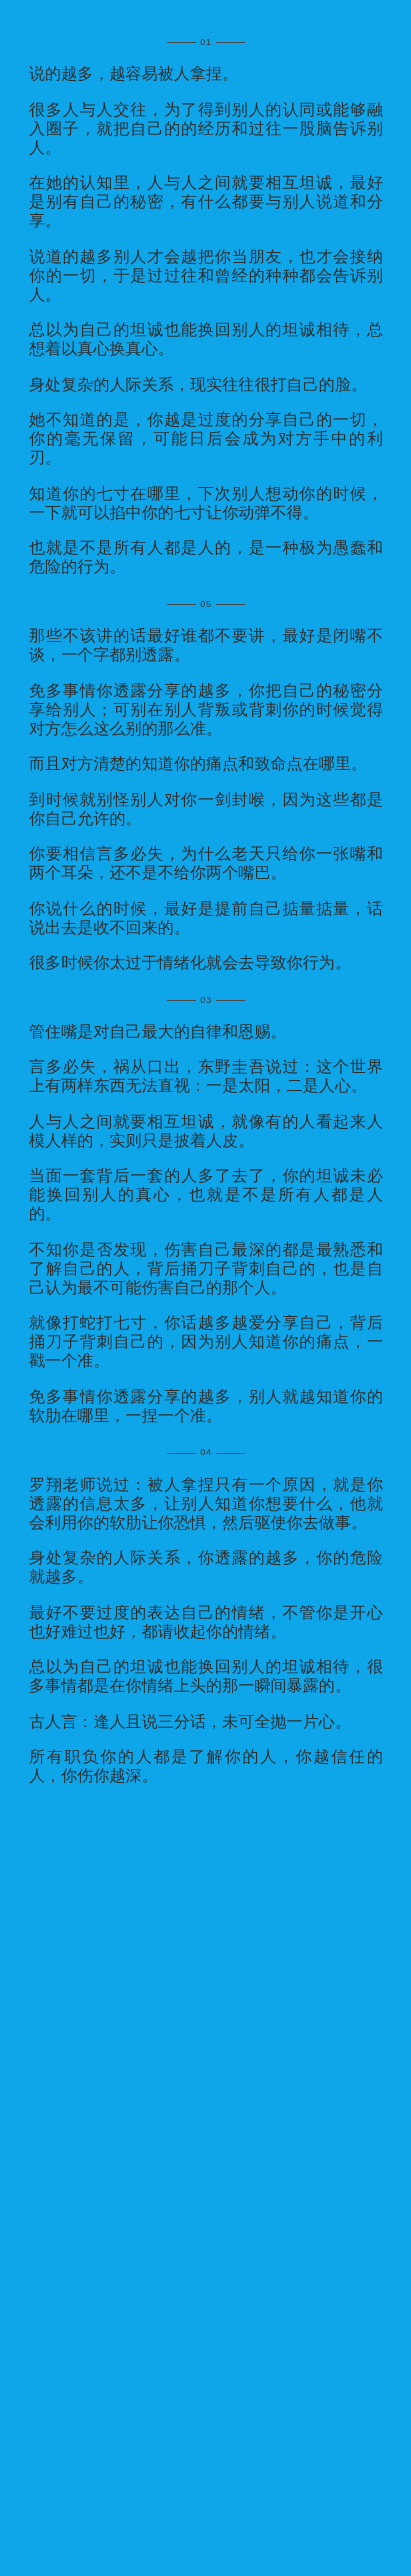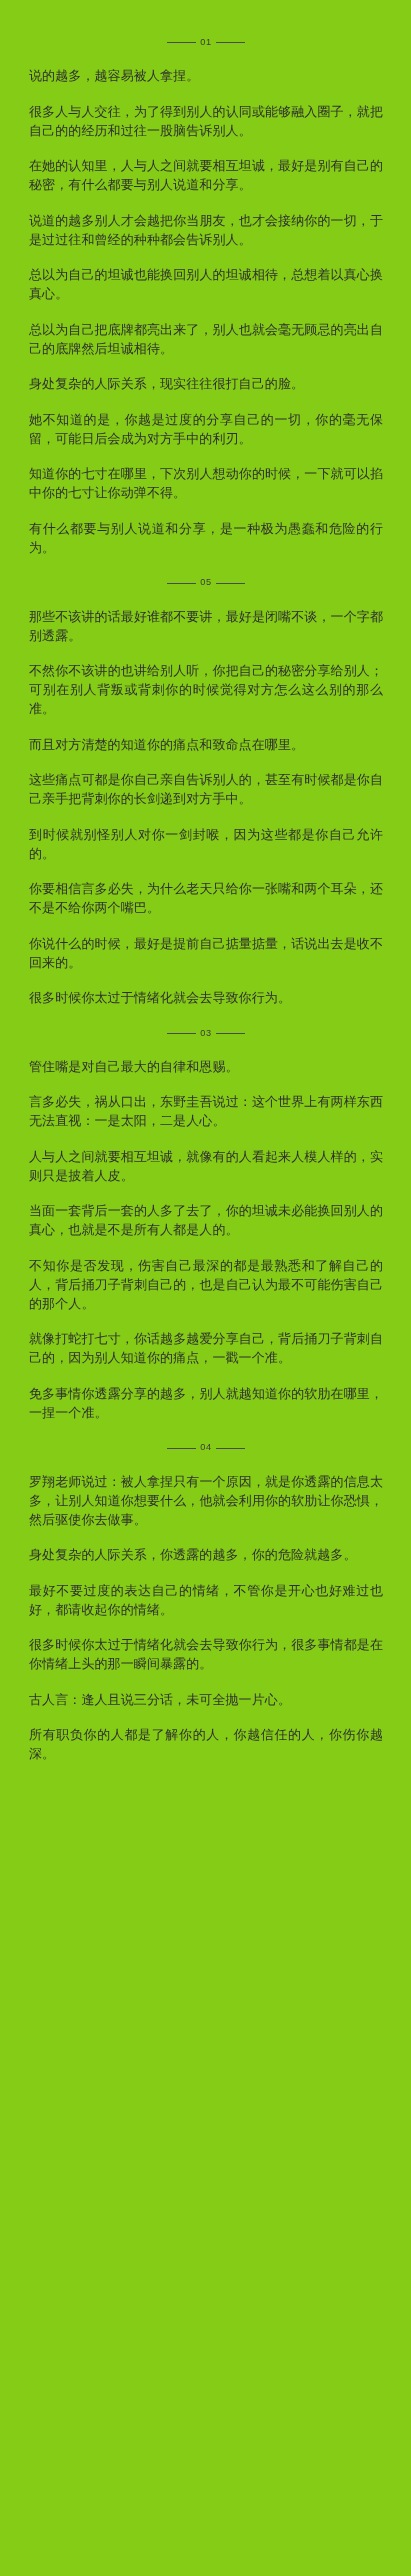--- a/index.html
+++ b/index.html
@@ -9,21 +9,21 @@
   }
   body {
     width: 412px;
     font-family: "Liberation Sans", "DejaVu Sans", sans-serif;
   }
   .page {
     width: 412px;
     min-height: 2576px;
     box-sizing: border-box;
     padding: 16.5px 29px 25.4px 29px;
-    background: #84cc16;
+    background: #0ea5e9;
   }
   .section {
     margin: 0;
   }
   .divider {
     display: flex;
     align-items: center;
     justify-content: center;
     margin: 21.6px 0 19px 0;
   }
@@ -35,27 +35,28 @@
   }
   .divider .num {
     font-size: 9.2px;
     color: #3b3b3b;
     letter-spacing: 0.6px;
     padding: 0 4.4px;
     line-height: 1;
     font-family: "Liberation Sans", "DejaVu Sans", sans-serif;
   }
   .para {
-    font-size: 13px;
+    font-size: 16px;
     line-height: 19px;
     color: #2f2f2f;
     margin: 0 0 16.5px 0;
     text-align: justify;
     letter-spacing: 0.1px;
     word-break: break-word;
+    font-family: Liberation Mono, monospace;
   }
   .para:last-child {
     margin-bottom: 0;
   }
   .block-first .para:first-child {
     margin-top: 0;
   }
 </style>
 </head>
 <body>
@@ -66,36 +67,34 @@
         <div class="divider">
           <span class="rule"></span>
           <span class="num">01</span>
           <span class="rule"></span>
         </div>
         <p class="para">说的越多，越容易被人拿捏。</p>
         <p class="para">很多人与人交往，为了得到别人的认同或能够融入圈子，就把自己的的经历和过往一股脑告诉别人。</p>
         <p class="para">在她的认知里，人与人之间就要相互坦诚，最好是别有自己的秘密，有什么都要与别人说道和分享。</p>
         <p class="para">说道的越多别人才会越把你当朋友，也才会接纳你的一切，于是过过往和曾经的种种都会告诉别人。</p>
         <p class="para">总以为自己的坦诚也能换回别人的坦诚相待，总想着以真心换真心。</p>
-        <p class="para">总以为自己把底牌都亮出来了，别人也就会毫无顾忌的亮出自己的底牌然后坦诚相待。</p>
         <p class="para">身处复杂的人际关系，现实往往很打自己的脸。</p>
         <p class="para">她不知道的是，你越是过度的分享自己的一切，你的毫无保留，可能日后会成为对方手中的利刃。</p>
         <p class="para">知道你的七寸在哪里，下次别人想动你的时候，一下就可以掐中你的七寸让你动弹不得。</p>
-        <p class="para">有什么都要与别人说道和分享，是一种极为愚蠢和危险的行为。</p>
+        <p class="para">也就是不是所有人都是人的，是一种极为愚蠢和危险的行为。</p>
       </div>
       <div class="section">
         <div class="divider">
           <span class="rule"></span>
           <span class="num">05</span>
           <span class="rule"></span>
         </div>
         <p class="para">那些不该讲的话最好谁都不要讲，最好是闭嘴不谈，一个字都别透露。</p>
-        <p class="para">不然你不该讲的也讲给别人听，你把自己的秘密分享给别人；可别在别人背叛或背刺你的时候觉得对方怎么这么别的那么准。</p>
+        <p class="para">免多事情你透露分享的越多，你把自己的秘密分享给别人；可别在别人背叛或背刺你的时候觉得对方怎么这么别的那么准。</p>
         <p class="para">而且对方清楚的知道你的痛点和致命点在哪里。</p>
-        <p class="para">这些痛点可都是你自己亲自告诉别人的，甚至有时候都是你自己亲手把背刺你的长剑递到对方手中。</p>
         <p class="para">到时候就别怪别人对你一剑封喉，因为这些都是你自己允许的。</p>
         <p class="para">你要相信言多必失，为什么老天只给你一张嘴和两个耳朵，还不是不给你两个嘴巴。</p>
         <p class="para">你说什么的时候，最好是提前自己掂量掂量，话说出去是收不回来的。</p>
         <p class="para">很多时候你太过于情绪化就会去导致你行为。</p>
       </div>
       <div class="section">
         <div class="divider">
           <span class="rule"></span>
           <span class="num">03</span>
           <span class="rule"></span>
@@ -110,19 +109,19 @@
       </div>
       <div class="section">
         <div class="divider">
           <span class="rule"></span>
           <span class="num">04</span>
           <span class="rule"></span>
         </div>
         <p class="para">罗翔老师说过：被人拿捏只有一个原因，就是你透露的信息太多，让别人知道你想要什么，他就会利用你的软肋让你恐惧，然后驱使你去做事。</p>
         <p class="para">身处复杂的人际关系，你透露的越多，你的危险就越多。</p>
         <p class="para">最好不要过度的表达自己的情绪，不管你是开心也好难过也好，都请收起你的情绪。</p>
-        <p class="para">很多时候你太过于情绪化就会去导致你行为，很多事情都是在你情绪上头的那一瞬间暴露的。</p>
+        <p class="para">总以为自己的坦诚也能换回别人的坦诚相待，很多事情都是在你情绪上头的那一瞬间暴露的。</p>
         <p class="para">古人言：逢人且说三分话，未可全抛一片心。</p>
         <p class="para">所有职负你的人都是了解你的人，你越信任的人，你伤你越深。</p>
       </div>
     </div>
 </div>
 
 
 </body></html>

